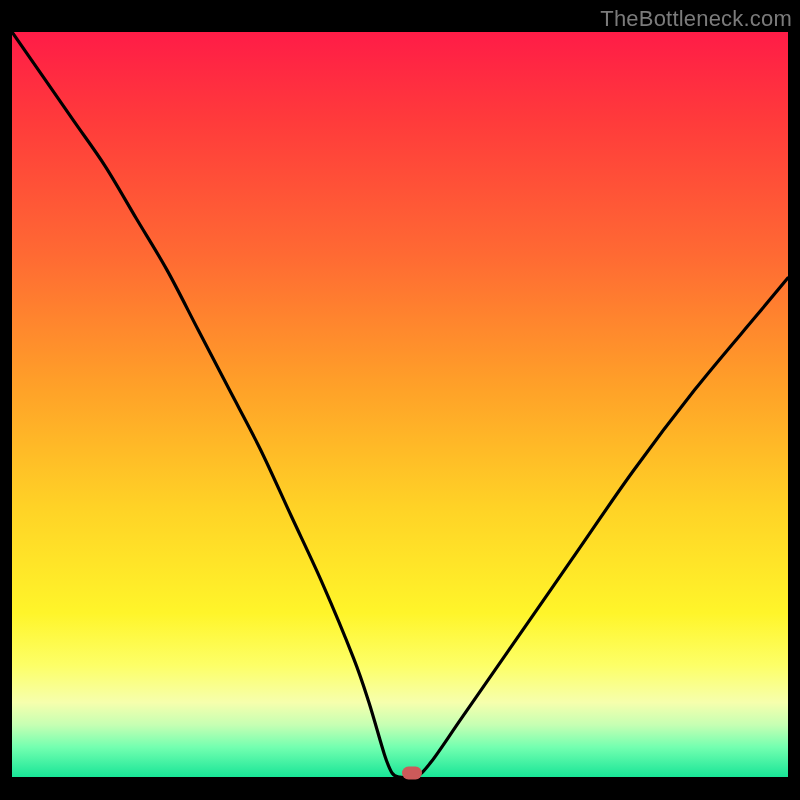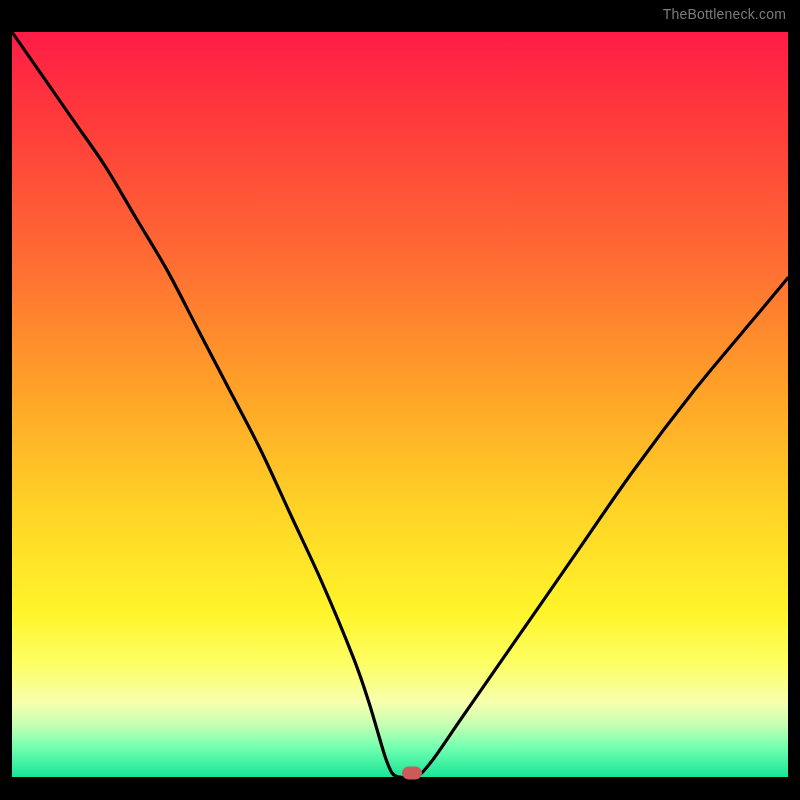--- a/index.html
+++ b/index.html
@@ -35,23 +35,23 @@
       #fdff67 85%,
       #f6ffad 90%,
       #c6ffb3 93%,
       #73ffb0 96%,
       #18e597 100%
     );
   }
   .watermark {
     position: absolute;
     top: 6px;
-    right: 14px;
+    right: 8px;
     color: #7b7b7b;
-    font-size: 14px;
+    font-size: 22px;
     font-weight: 500;
     letter-spacing: 0.2px;
   }
   svg.curve {
     position: absolute;
     left: 0;
     top: 0;
     width: 776px;
     height: 745px;
   }

